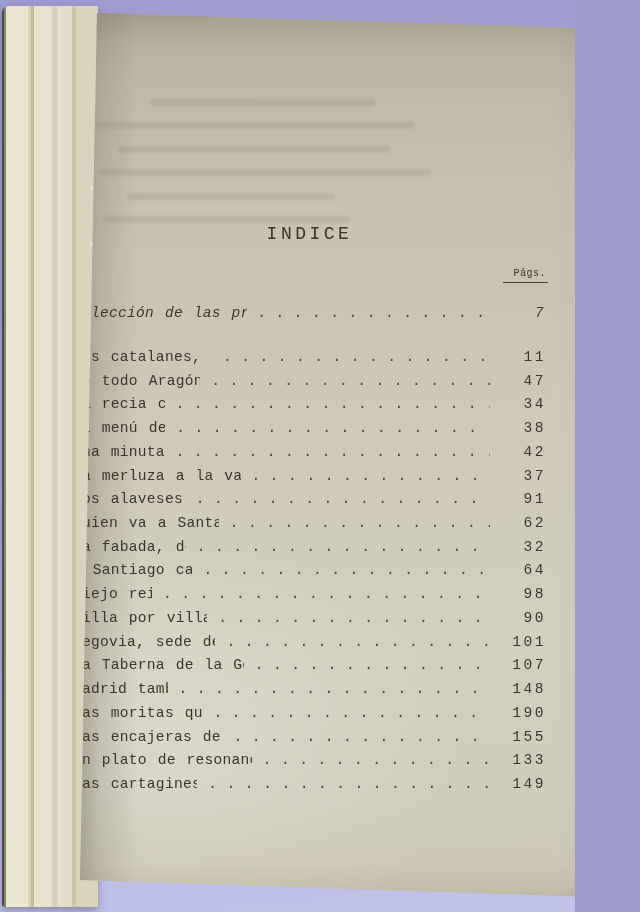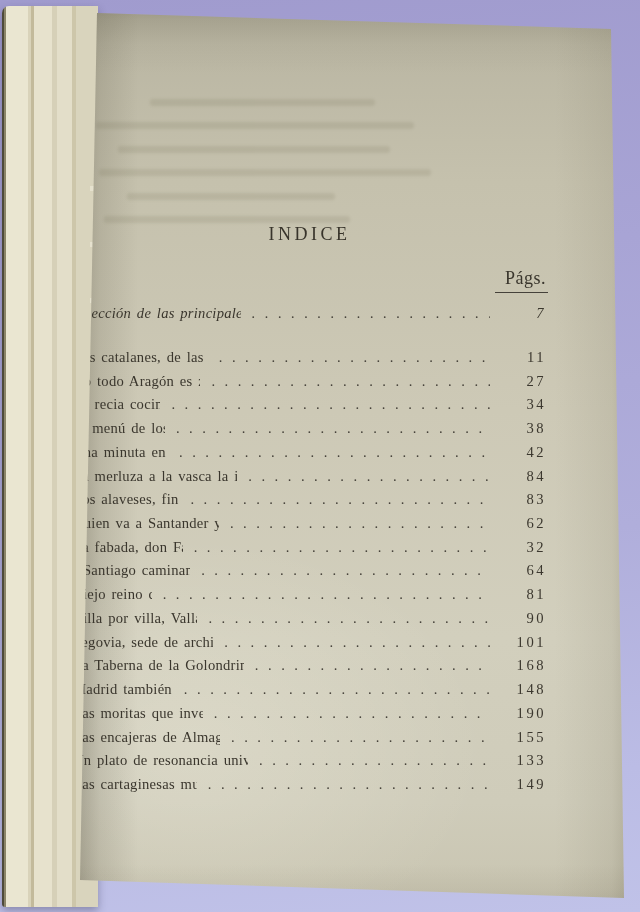--- a/index.html
+++ b/index.html
@@ -1,18 +1,18 @@
 <!DOCTYPE html>
 <html><head>
 <meta charset="utf-8">
 <style>
   html,body{margin:0;padding:0;background:#9e9acb;}
   .scene{
-    position:relative;width:640px;height:912px;overflow:hidden;
-    font-family:Liberation Serif, serif;
+    position:relative;width:575px;height:912px;overflow:hidden;
+    font-family:Liberation Mono, monospace;
     background:linear-gradient(175deg,#a09bce 0%,#a8a4d5 30%,#b0aedb 60%,#bbbce5 85%,#c0c2e8 100%);
   }
   
   .under-pages{
     position:absolute;left:2px;top:6px;width:96px;height:901px;
     border-top-left-radius:7px;border-bottom-left-radius:3px;
     background:linear-gradient(90deg,
       #4e4a39 0px,#4e4a39 2px,
       #8a8468 2px,#8a8468 4px,
       #eae6d1 4px,#eae6d1 26px,
@@ -46,21 +46,21 @@
   .ghost{position:absolute;background:#6b654b;opacity:.14;filter:blur(1.5px);height:7px;border-radius:3px;}
   .ghost-num{position:absolute;background:#6b654b;opacity:.13;filter:blur(1.4px);height:7px;width:17px;border-radius:3px;}
   
   .content{position:absolute;left:73px;top:0;width:473px;color:#3a362d;}
   .page-title{
     position:absolute;top:224px;left:0;width:100%;text-align:center;
     font-size:18px;letter-spacing:3.5px;color:#38342b;
   }
   .pags{
     position:absolute;top:268px;right:-2px;
-    font-size:18px;letter-spacing:.5px;
+    font-size:10px;letter-spacing:.5px;
     border-bottom:1.2px solid #45413a;padding:0 2px 3px 10px;
   }
   .toc-intro{position:absolute;top:305px;left:0;right:0;font-style:italic;}
   .toc{position:absolute;top:349px;left:0;right:0;}
   .row{display:flex;align-items:baseline;height:23.72px;font-size:14.6px;word-spacing:1.8px;letter-spacing:.25px;}
   .t{white-space:nowrap;overflow:hidden;flex-shrink:1;}
   .leader{
     flex:1 1 auto;min-width:0;overflow:hidden;white-space:nowrap;
     letter-spacing:9.5px;padding-left:11px;margin-right:8px;color:#46423a;
   }
@@ -104,81 +104,81 @@
 
       <div class="toc">
         <div class="row">
           <span class="t">Los catalanes, de las piedras hacen panes</span>
           <span class="leader">........................................</span>
           <span class="n">11</span>
         </div>
         <div class="row">
           <span class="t">No todo Aragón es zona chilindronera</span>
           <span class="leader">........................................</span>
-          <span class="n">27</span>
+          <span class="n">47</span>
         </div>
         <div class="row">
           <span class="t">La recia cocina riojana</span>
           <span class="leader">........................................</span>
           <span class="n">34</span>
         </div>
         <div class="row">
           <span class="t">El menú de los malditos</span>
           <span class="leader">........................................</span>
           <span class="n">38</span>
         </div>
         <div class="row">
           <span class="t">Una minuta en vascuence</span>
           <span class="leader">........................................</span>
           <span class="n">42</span>
         </div>
         <div class="row">
           <span class="t">La merluza a la vasca la inventó doña Plácida de Larrea</span>
           <span class="leader">........................................</span>
-          <span class="n">84</span>
+          <span class="n">37</span>
         </div>
         <div class="row">
           <span class="t">Los alaveses, finos y corteses</span>
           <span class="leader">........................................</span>
-          <span class="n">83</span>
+          <span class="n">91</span>
         </div>
         <div class="row">
           <span class="t">Quien va a Santander y no come almojabana...</span>
           <span class="leader">........................................</span>
           <span class="n">62</span>
         </div>
         <div class="row">
           <span class="t">La fabada, don Favila y el oso</span>
           <span class="leader">........................................</span>
           <span class="n">32</span>
         </div>
         <div class="row">
           <span class="t">\ Santiago caminan los peregrinos</span>
           <span class="leader">........................................</span>
           <span class="n">64</span>
         </div>
         <div class="row">
           <span class="t">Viejo reino de León</span>
           <span class="leader">........................................</span>
-          <span class="n">81</span>
+          <span class="n">98</span>
         </div>
         <div class="row">
           <span class="t">Villa por villa, Valladolid en Castilla</span>
           <span class="leader">........................................</span>
           <span class="n">90</span>
         </div>
         <div class="row">
           <span class="t">Segovia, sede de archidiócesis gastronómica</span>
           <span class="leader">........................................</span>
           <span class="n">101</span>
         </div>
         <div class="row">
           <span class="t">La Taberna de la Golondrina y la cocina monacal extremeña</span>
           <span class="leader">........................................</span>
-          <span class="n">168</span>
+          <span class="n">107</span>
         </div>
         <div class="row">
           <span class="t">Madrid también es Mancha</span>
           <span class="leader">........................................</span>
           <span class="n">148</span>
         </div>
         <div class="row">
           <span class="t">Las moritas que inventaron el mazapán</span>
           <span class="leader">........................................</span>
           <span class="n">190</span>

